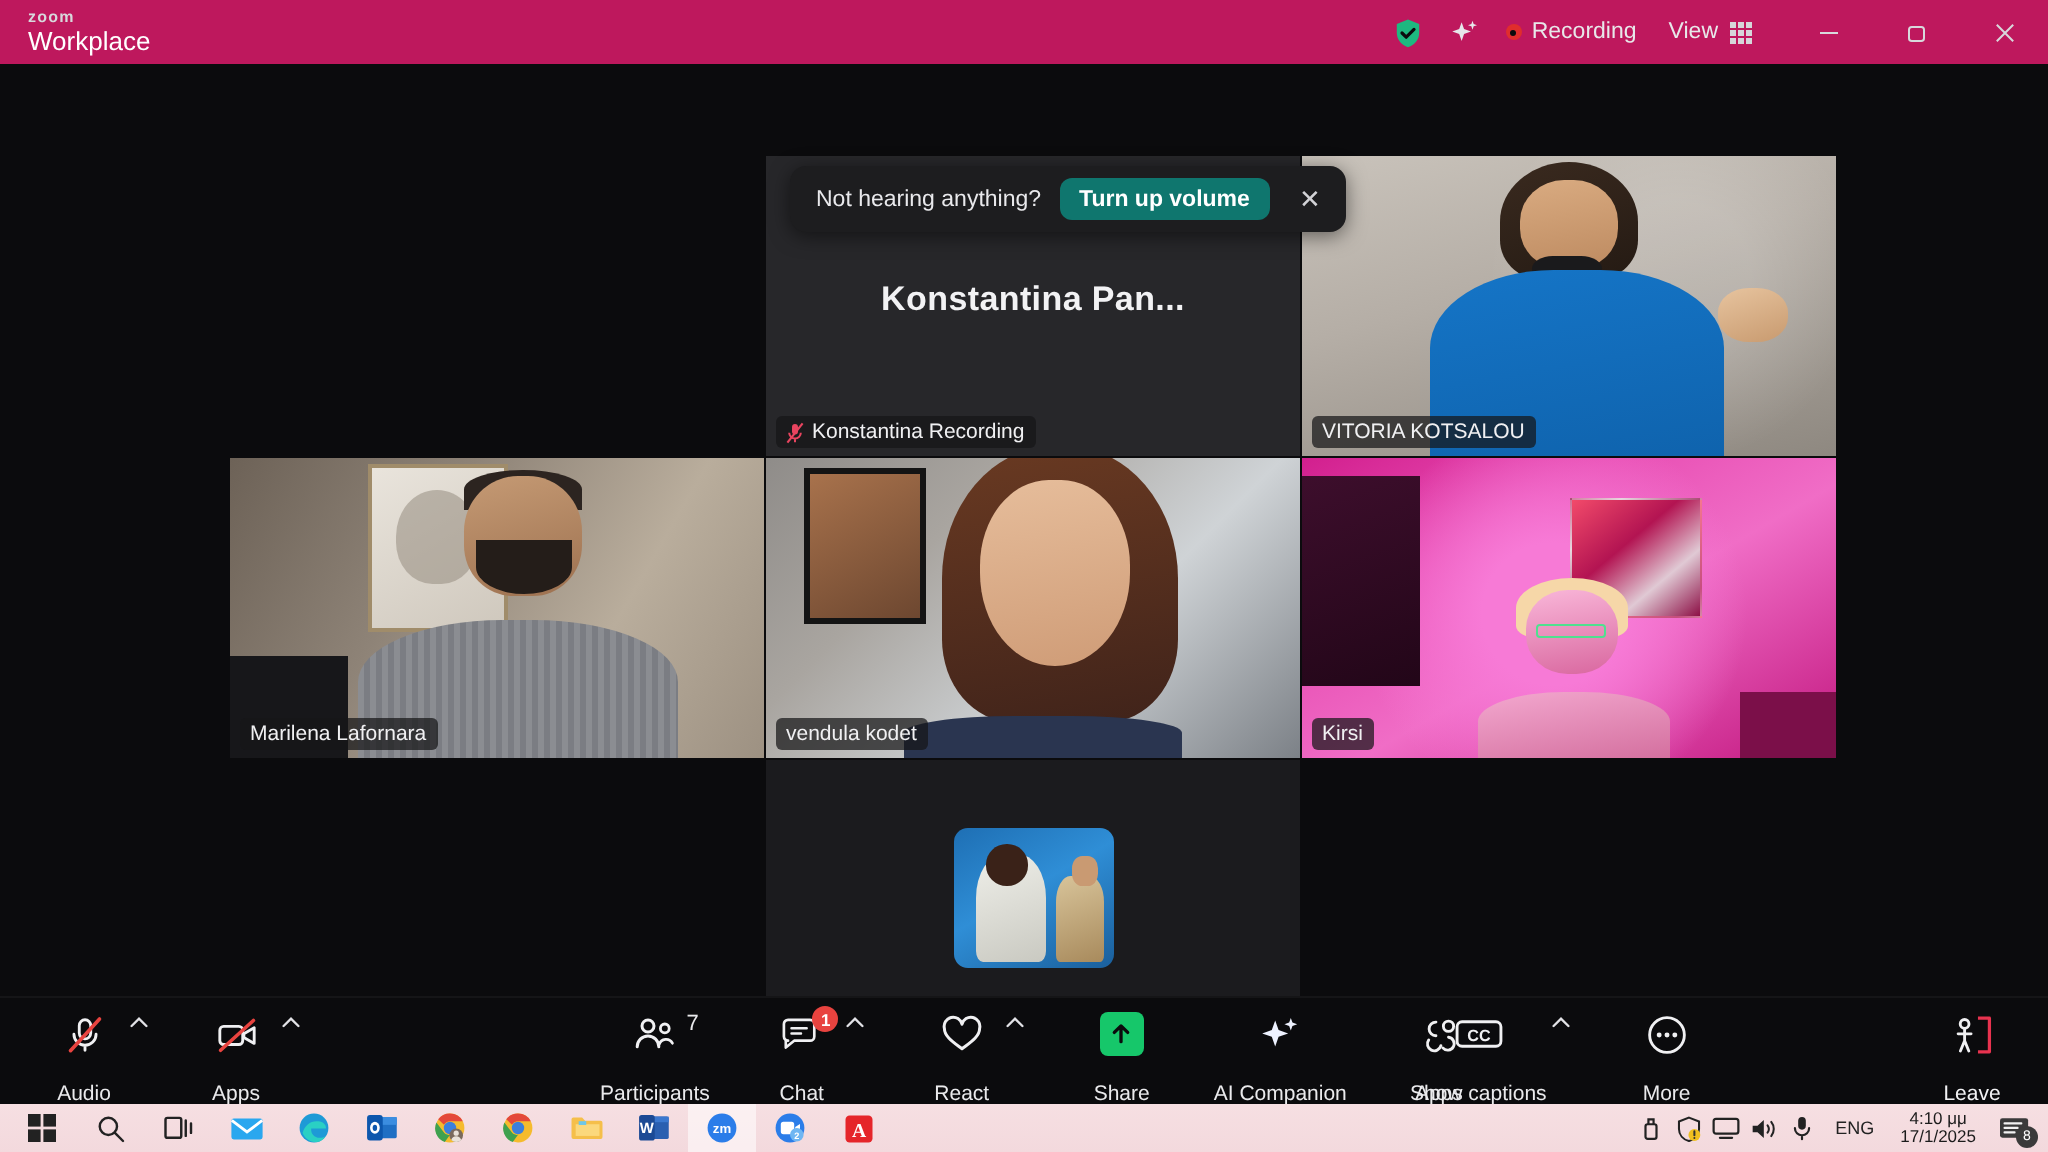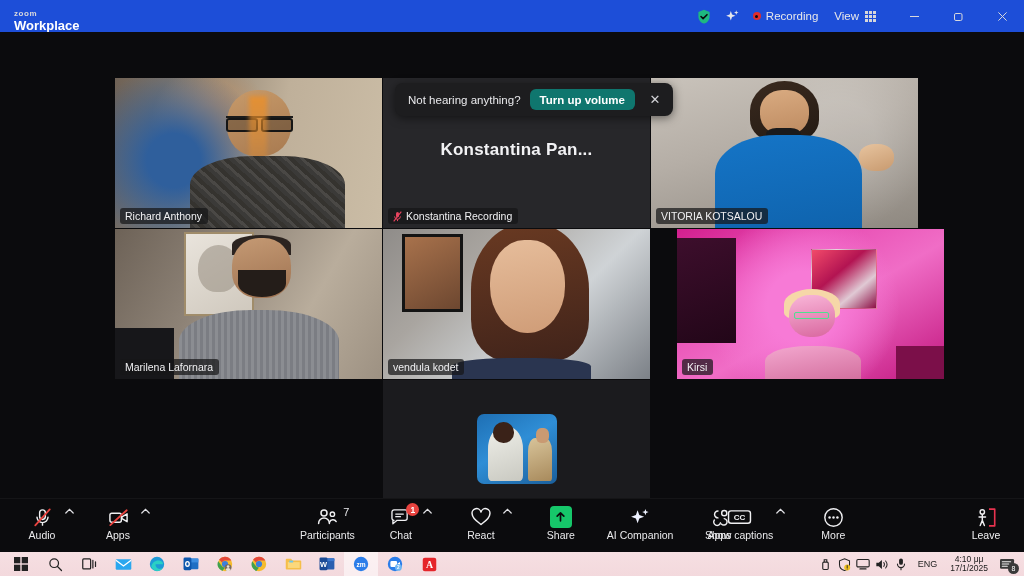--- a/index.html
+++ b/index.html
@@ -3,25 +3,25 @@
 <meta charset="utf-8">
 <style>
   * { margin:0; padding:0; box-sizing:border-box; }
   html,body { width:1024px; height:576px; overflow:hidden; background:#000; }
   body { font-family:"Liberation Sans", sans-serif; color:#fff; }
 
   
   .app { position:absolute; inset:0 0 24px 0; background:#0b0b0d; display:flex; flex-direction:column; }
 
   
-  .titlebar { height:32px; flex:0 0 32px; display:flex; align-items:flex-end;
-              background:#1d4ed8; position:relative; }
+  .titlebar { height:32px; flex:0 0 32px; display:flex; align-items:center;
+              background:#be185d; position:relative; }
   .brand { padding-left:14px; line-height:1; }
   .brand .zoom-word { font-size:8px; letter-spacing:.6px; color:#d8d8dc; display:block; font-weight:700; }
-  .brand .workplace-word { font-size:13px; font-weight:700; color:#fff; display:block; margin-top:1px; }
+  .brand .workplace-word { font-size:13px; font-weight:400; color:#fff; display:block; margin-top:1px; }
 
   .tb-right { margin-left:auto; display:flex; align-items:center; height:100%; }
   .tb-item { display:flex; align-items:center; height:100%; padding:0 7px; cursor:default; }
   .shield { width:14px; height:15px; position:relative; }
   .shield svg { display:block; }
   .sparkle { width:15px; height:15px; }
   .rec { display:flex; align-items:center; gap:5px; padding:0 8px 0 6px; }
   .rec-dot { width:8px; height:8px; border-radius:50%; background:#e02d2d; position:relative; }
   .rec-dot::after{ content:""; position:absolute; inset:2.5px; background:#0b0b0d; border-radius:50%; }
   .rec-label { font-size:11.5px; color:#e8e8ea; }
@@ -37,21 +37,21 @@
   
   .stage { flex:1 1 auto; position:relative; background:#0b0b0d; overflow:hidden; }
   .grid { position:absolute; left:115px; top:10px; width:803px; height:456px; }
 
   .tile { position:absolute; overflow:hidden; background:#1c1c1f; }
   .tile .nm { position:absolute; left:5px; bottom:4px; display:flex; align-items:center; gap:4px;
               background:rgba(22,22,24,.72); border-radius:3px; padding:2px 6px 2px 5px;
               font-size:10.5px; color:#f0f0f2; white-space:nowrap; max-width:95%; }
   .mute-ico { width:9px; height:11px; flex:0 0 9px; }
 
-  .tile.speaking { outline:2px solid #37d294; outline-offset:-2px;margin-left:26px; }
+  .tile.speaking { outline:2px solid #37d294; outline-offset:-2px; }
 
   
   #t-richard  { left:0;    top:36px;  width:267px; height:150px; }
   #t-kon      { left:268px; top:36px; width:267px; height:150px; }
   #t-vitoria  { left:536px; top:36px; width:267px; height:150px; }
   #t-marilena { left:0;    top:187px; width:267px; height:150px; }
   #t-vendula  { left:268px; top:187px; width:267px; height:150px; }
   #t-kirsi    { left:536px; top:187px; width:267px; height:150px; }
   #t-dayron   { left:268px; top:338px; width:267px; height:150px; background:#1b1b1e; }
 
@@ -171,21 +171,21 @@
              position:relative; border-top:1px solid #151517; }
   .tg { display:flex; align-items:flex-start; height:100%; }
   .tg.left  { padding-left:22px; gap:22px; }
   .tg.mid   { position:absolute; left:300px; display:flex; gap:26px; }
   .tg.right { position:absolute; left:705px; display:flex; gap:26px; }
   .tg.far   { position:absolute; right:18px; }
 
   .tool { display:flex; flex-direction:column; align-items:center; justify-content:center;
           min-width:40px; padding-top:7px; cursor:pointer; position:relative; }
   .tool .ic { height:22px; display:flex; align-items:center; justify-content:center; position:relative; }
-  .tool .lb { font-size:10.5px; color:#eaeaec; margin-top:1px; white-space:nowrap; }
+  .tool .lb { font-size:10.5px; color:#eaeaec; margin-top:13px; white-space:nowrap; }
   .withcaret { display:flex; align-items:flex-start; }
   .caret { width:14px; height:100%; display:flex; align-items:center; padding-top:9px;
            justify-content:center; cursor:pointer; }
   .caret svg { display:block; }
 
   .badge { position:absolute; top:-3px; right:-8px; min-width:13px; height:13px; padding:0 3px;
            border-radius:7px; background:#e8433f; color:#fff; font-size:8.5px; font-weight:700;
            display:flex; align-items:center; justify-content:center; }
   .pcount { position:absolute; top:0px; right:-11px; font-size:11px; color:#eaeaec; }
   .share-sq { width:22px; height:22px; border-radius:4px; background:#16c76a;
@@ -274,31 +274,20 @@
               <path d="M1.4 1.4l8.2 8.2M9.6 1.4L1.4 9.6" stroke="#d8d8dc" stroke-width="1"></path>
             </svg>
         </div>
       </div>
     </div>
   </div>
 
   <div class="stage">
     <div class="grid">
 
-      <div class="tile" id="t-richard">
-        <div class="vid v-richard">
-          <div class="r-head"></div>
-            <div class="r-glass"></div>
-            <div class="r-orange"></div>
-            <div class="r-body"></div>
-        </div>
-        <div class="nm">
-          <span>Richard Anthony</span>
-        </div>
-      </div>
 
       <div class="tile" id="t-kon">
         <div class="vid v-kon">
           <div class="kon-name">Konstantina  Pan...</div>
         </div>
         <div class="nm">
           <span class="mute-ico">
             <svg width="9" height="11" viewBox="0 0 9 11">
                 <rect x="3" y="1" width="3" height="5.2" rx="1.5" fill="#e8445f"></rect>
                 <path d="M1.6 5.4a2.9 2.9 0 0 0 5.8 0M4.5 8.3v1.8" stroke="#e8445f" stroke-width="1" fill="none"></path>

